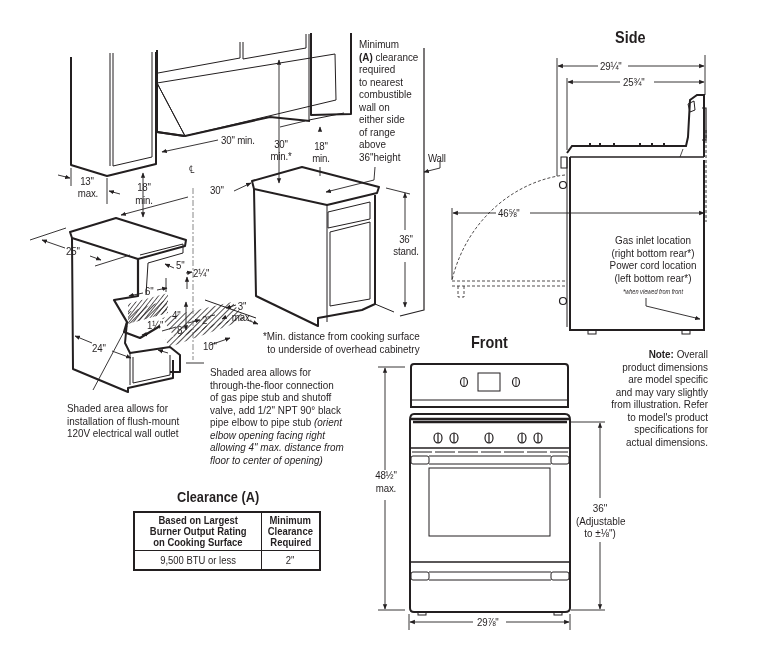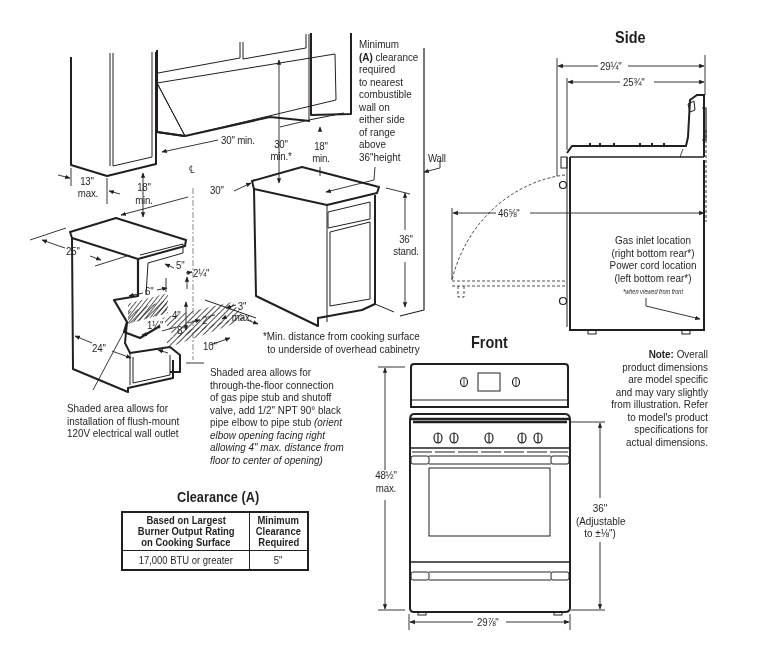--- a/index.html
+++ b/index.html
@@ -7,21 +7,21 @@
   svg.main{position:absolute;left:0;top:0;}
   .lbl{position:absolute;font-family:"Liberation Sans",sans-serif;font-size:11px;line-height:12px;color:#231f20;white-space:nowrap;letter-spacing:-0.2px;transform:scaleX(0.88);transform-origin:left top;}
   .lbl.c{text-align:center;transform-origin:center top;}
   .title{position:absolute;font-family:"Liberation Sans",sans-serif;font-weight:bold;font-size:17px;color:#231f20;transform:scaleX(0.85);transform-origin:left top;}
   .block{position:absolute;font-family:"Liberation Sans",sans-serif;font-size:11.5px;line-height:12.5px;color:#231f20;transform:scaleX(0.86);transform-origin:left top;white-space:nowrap;}
   .block.r{text-align:right;transform-origin:right top;}
   .block.c{text-align:center;transform-origin:center top;}
   .it{font-style:italic;}
   .b{font-weight:bold;}
   .tiny{font-size:6.5px;font-style:italic;}
-  table.clr{position:absolute;left:121px;top:511px;width:188px;border-collapse:collapse;font-family:"Liberation Sans",sans-serif;font-size:11px;color:#231f20;}
+  table.clr{position:absolute;left:133px;top:511px;width:188px;border-collapse:collapse;font-family:"Liberation Sans",sans-serif;font-size:11px;color:#231f20;}
   table.clr th,table.clr td{border:1.5px solid #231f20;padding:0 2px;text-align:center;}
   table.clr th{font-weight:bold;line-height:11px;height:37px;}
   table.clr td{height:18px;line-height:14px;}
   table.clr{border:2px solid #231f20;}
   .sq{display:inline-block;transform:scaleX(0.86);white-space:nowrap;}
 </style>
 </head>
 <body>
 
 <svg class="main" width="762" height="662" viewBox="0 0 762 662">
@@ -322,17 +322,17 @@
       </th>
       <th>
         <div class="sq">Minimum</div><br>
         <div class="sq">Clearance</div><br>
         <div class="sq">Required</div>
       </th>
     </tr>
   </thead>
   <tbody>
     <tr>
-      <td><span class="sq">17,000 BTU or greater</span></td>
-      <td><span class="sq">5"</span></td>
+      <td><span class="sq">9,500 BTU or less</span></td>
+      <td><span class="sq">2"</span></td>
     </tr>
   </tbody>
 </table>
 
 </body></html>

